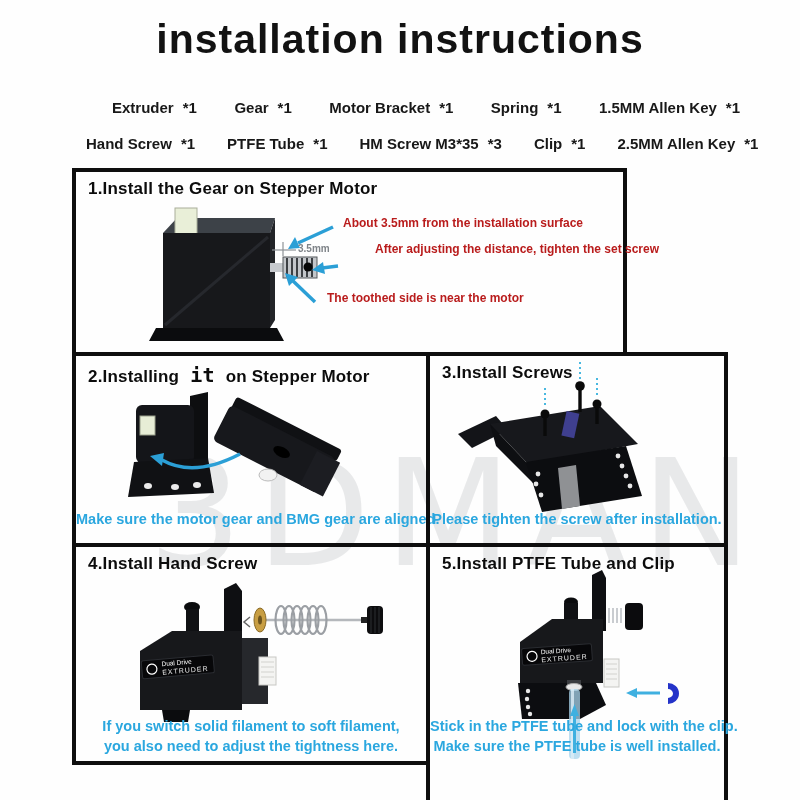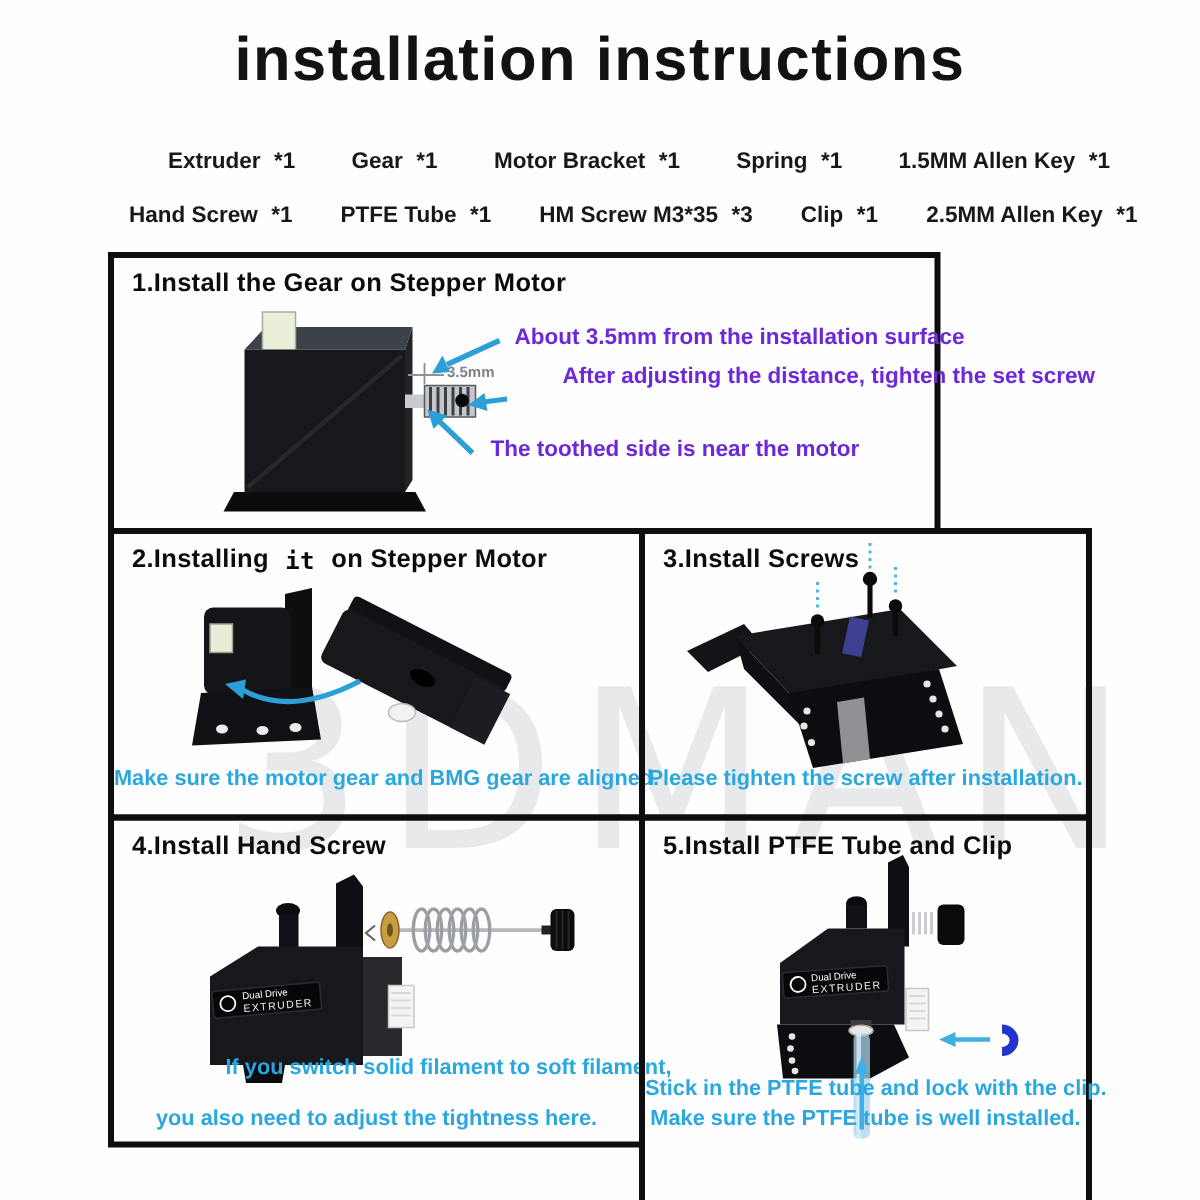--- a/index.html
+++ b/index.html
@@ -17,22 +17,22 @@
              opacity:0.16;letter-spacing:14px;z-index:0;font-family:"DejaVu Sans",sans-serif;}
   .panel{position:absolute;border:4px solid #0e0e0e;box-sizing:border-box;background:transparent;z-index:1;}
   #panel-1{left:72px;top:168px;width:555px;height:188px;}
   #panel-2{left:72px;top:352px;width:358px;height:195px;}
   #panel-3{left:426px;top:352px;width:302px;height:195px;}
   #panel-4{left:72px;top:543px;width:358px;height:222px;}
   #panel-5{left:426px;top:543px;width:302px;height:266px;}
   .ph{position:absolute;left:12px;top:7px;font-size:17px;font-weight:bold;color:#0c0c0c;
       white-space:nowrap;letter-spacing:0.2px;}
   .ph-row{display:flex;align-items:flex-end;}
-  .ph-it{font-family:"DejaVu Sans Mono",monospace;font-weight:600;font-size:16px;margin:0 11px;}
-  .ann{position:absolute;color:#6d28d9;font-weight:bold;font-size:15px;white-space:nowrap;z-index:3;}
+  .ph-it{font-family:"DejaVu Sans Mono",monospace;font-weight:600;font-size:20px;margin:0 11px;}
+  .ann{position:absolute;color:#b91c1c;font-weight:bold;font-size:12px;white-space:nowrap;z-index:3;}
   .dim{position:absolute;color:#7e8388;font-weight:bold;font-size:10px;white-space:nowrap;z-index:3;}
   .cap{position:absolute;left:0;width:100%;text-align:center;color:#2ba7df;font-weight:bold;
        font-size:14.5px;white-space:nowrap;z-index:3;}
   .art{position:absolute;left:0;top:0;z-index:2;}
 </style>
 </head>
 <body>
 
 <div class="abs" id="watermark">3DMAN</div>
 
@@ -200,21 +200,21 @@
       </g>
       <rect x="285" y="70" width="7" height="6" fill="#222222"></rect>
       <rect x="291" y="59" width="16" height="28" rx="4" fill="#0c0c0e"></rect>
       <g stroke="#26282c" stroke-width="1.3">
         <line x1="295" y1="60" x2="295" y2="86"></line>
           <line x1="299" y1="60" x2="299" y2="86"></line>
           <line x1="303" y1="60" x2="303" y2="86"></line>
       </g>
     </g>
   </svg>
-  <div class="cap" style="top:157px;padding-left:48px;">If you switch solid filament to soft filament,</div>
+  <div class="cap" style="top:171px;">If you switch solid filament to soft filament,</div>
   <div class="cap" style="top:191px;">you also need to adjust the tightness here.</div>
 </div>
 
 <div class="panel" id="panel-5">
   <div class="ph">5.Install PTFE Tube and Clip</div>
   <svg class="art" width="294" height="214" viewBox="0 0 294 214">
     <polygon points="162,28 172,23 176,31 176,84 162,84" fill="#0e0f12"></polygon>
     <g>
       <g stroke="#c9ccd0" stroke-width="2">
         <line x1="179" y1="61" x2="179" y2="76"></line>

